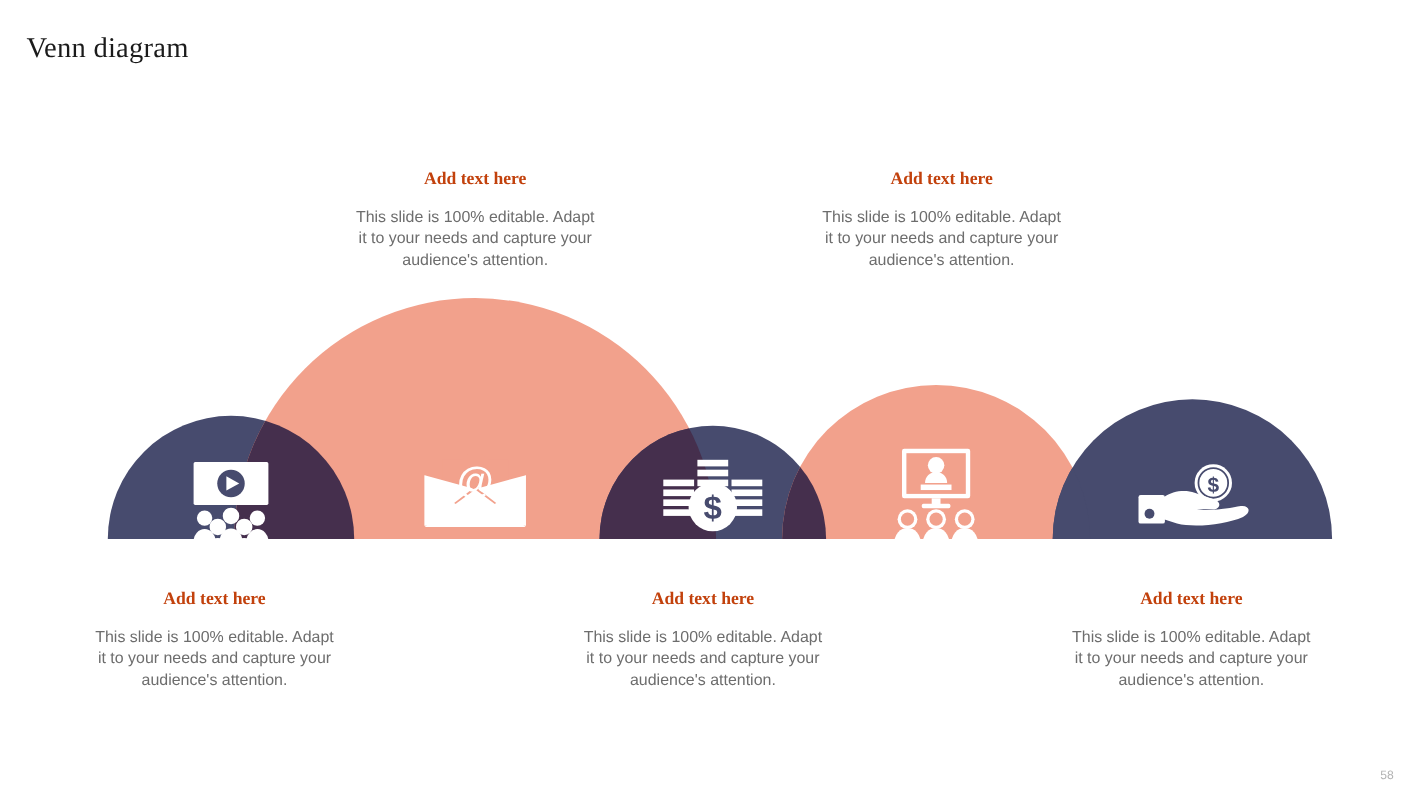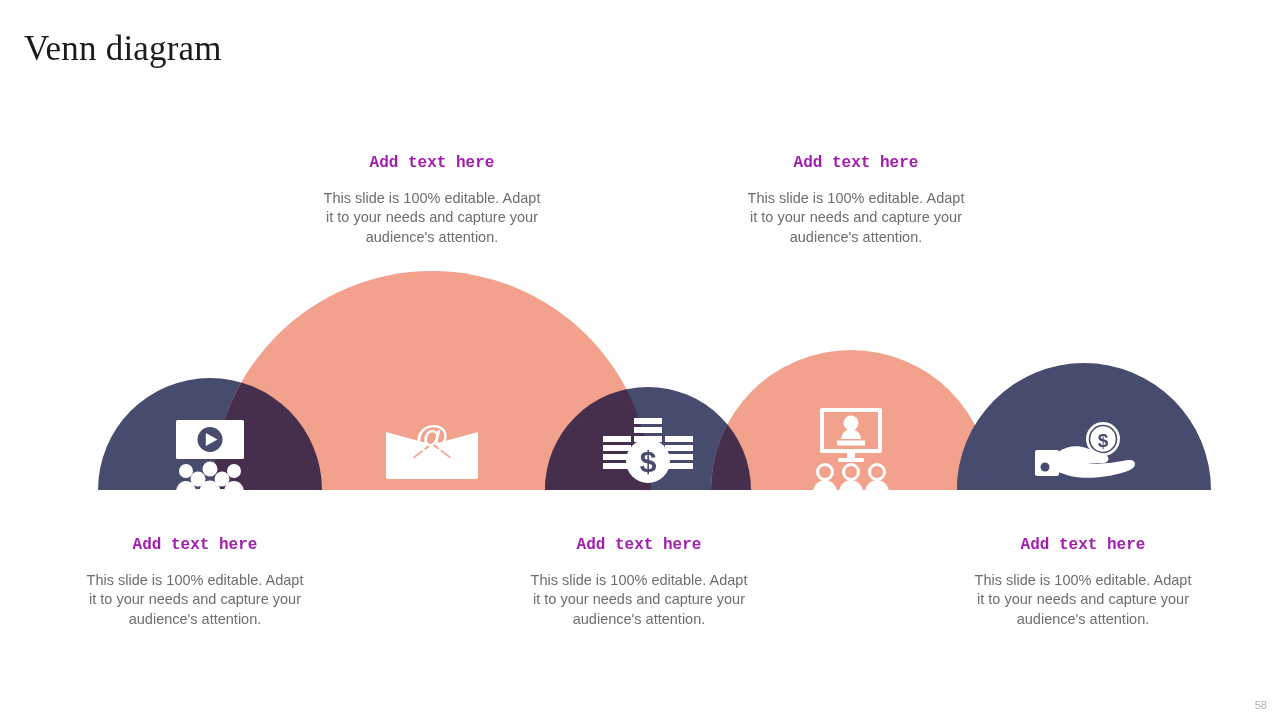--- a/index.html
+++ b/index.html
@@ -21,21 +21,21 @@
     inset: 0;
     background: #ffffff;
   }
 
   
   .page-title {
     position: absolute;
     left: 24px;
     top: 29px;
     font-family: "Liberation Serif", serif;
-    font-size: 35px;
+    font-size: 26px;
     font-weight: 400;
     color: #1b1b1b;
     letter-spacing: 0.2px;
     white-space: nowrap;
   }
 
   
   .venn-wrap {
     position: absolute;
     left: 0;
@@ -46,24 +46,24 @@
   }
   .venn-svg { display: block; }
 
   
   .callout {
     position: absolute;
     text-align: center;
     width: 250px;
   }
   .callout-title {
-    font-family: Liberation Mono, monospace;
+    font-family: Liberation Serif, serif;
     font-weight: bold;
     font-size: 16px;
-    color: #a21caf;
+    color: #c2410c;
     margin: 0 0 4px 0;
     line-height: 1.25;
   }
   .callout-body {
     font-family: "Liberation Sans", sans-serif;
     font-size: 14.5px;
     line-height: 1.33;
     color: #6d6d6d;
     margin: 16px;
   }

